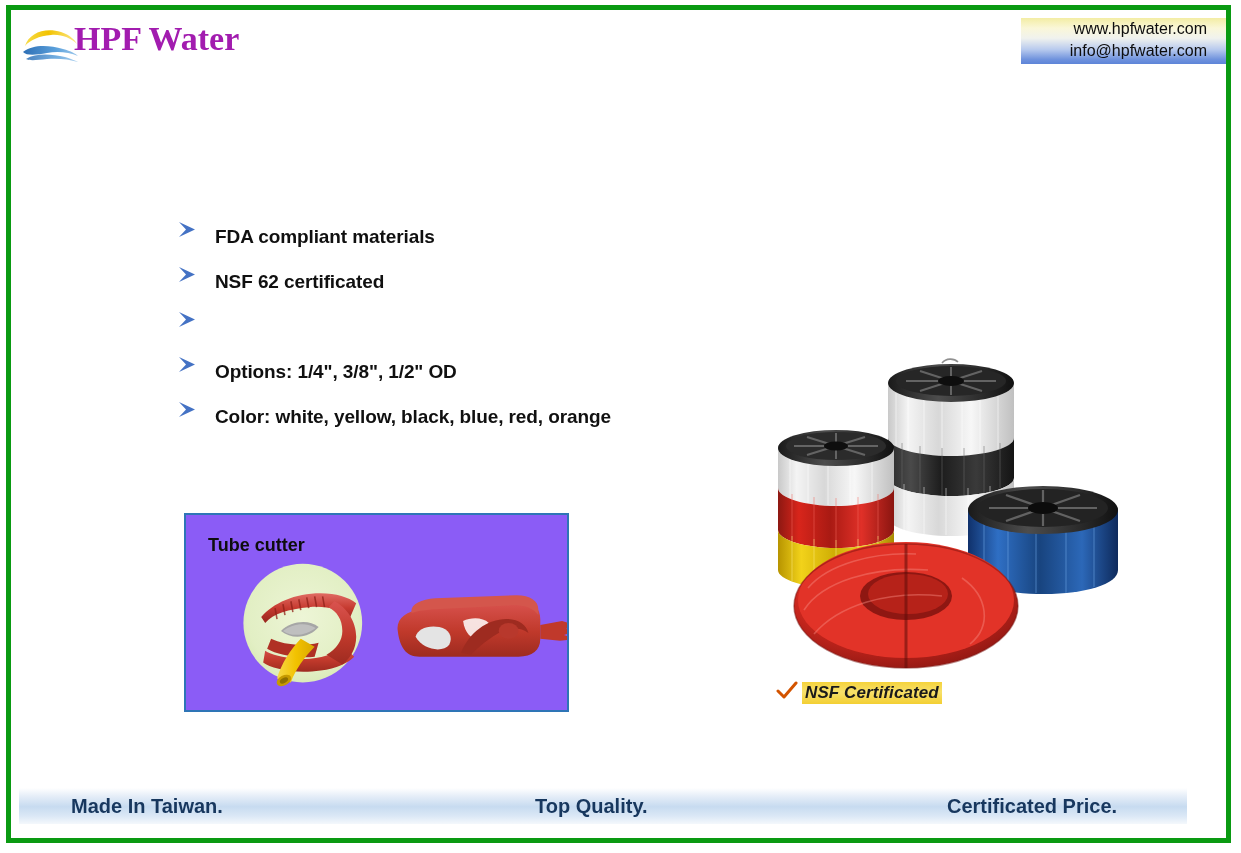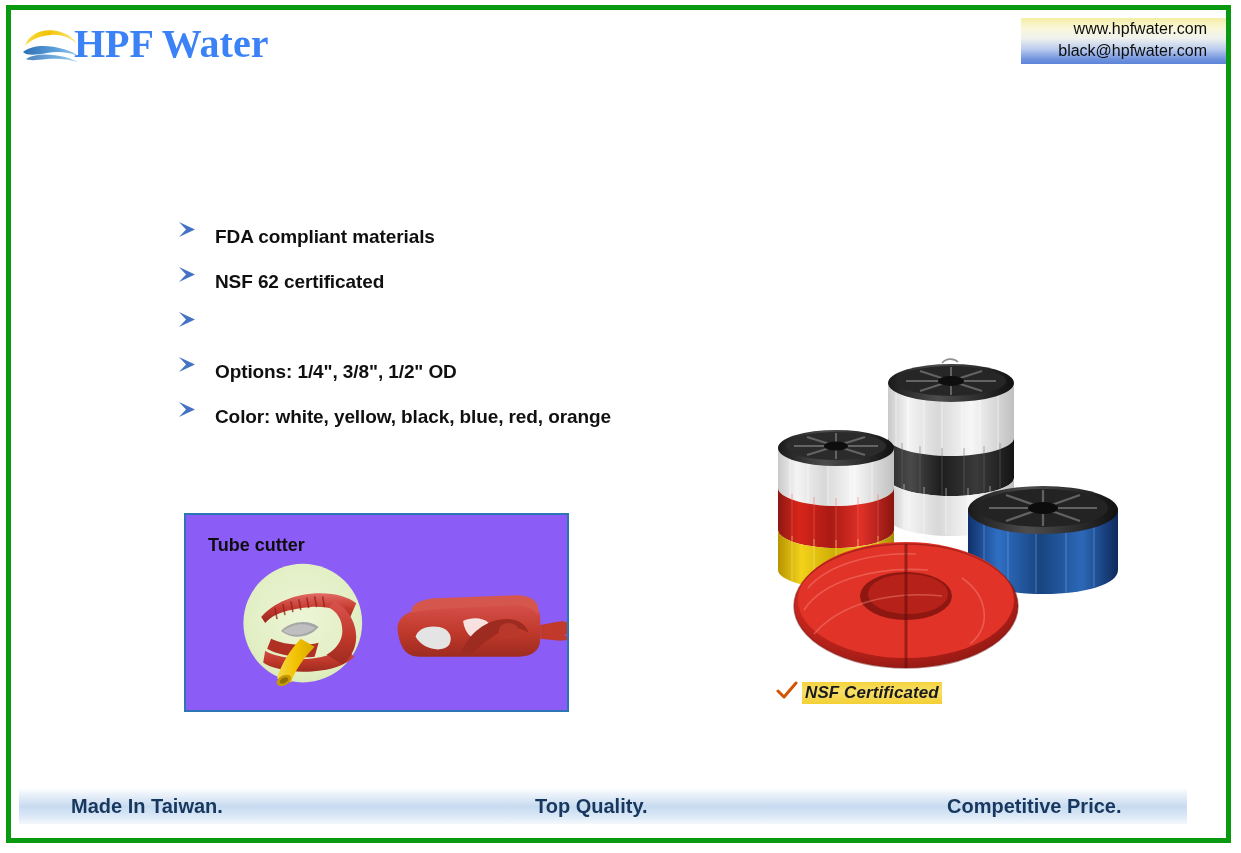--- a/index.html
+++ b/index.html
@@ -45,22 +45,22 @@
     top: 5px;
     width: 58px;
     height: 40px;
   }
   .logo-text {
     position: absolute;
     left: 53px;
     top: 0px;
     font-family: "Liberation Serif", serif;
     font-weight: bold;
-    font-size: 40px;
-    color: #3b82f6;
+    font-size: 34px;
+    color: #a21caf;
     letter-spacing: 0px;
     white-space: nowrap;
   }
 
   
   .contact-box {
     position: absolute;
     right: 0px;
     top: 8px;
     width: 205px;
@@ -232,21 +232,21 @@
         </defs>
         <path d="M4 21 C8 8, 24 2, 40 7 C49 10, 54 15, 56 19 C50 13, 40 9, 30 10 C18 11, 9 15, 4 21 Z" fill="url(#sunGrad)"></path>
         <path d="M2 27 C12 19, 28 20, 42 24 C50 26, 55 29, 57 31 C48 27, 36 26, 26 28 C15 30, 6 31, 2 27 Z" fill="url(#waveGrad)"></path>
         <path d="M5 34 C15 28, 30 29, 44 32 C51 34, 55 36, 57 37 C48 34, 36 33, 26 34 C16 35, 9 36, 5 34 Z" fill="url(#waveGrad)" opacity="0.85"></path>
       </svg>
       <div class="logo-text">HPF Water</div>
     </div>
 
     <div class="contact-box">
       <div class="contact-line">www.hpfwater.com</div>
-      <div class="contact-line">black@hpfwater.com</div>
+      <div class="contact-line">info@hpfwater.com</div>
     </div>
 
 
     <div class="bullets">
 
       <div class="bullet-row">
         <span class="bullet-icon">
           <svg width="22" height="20" viewBox="0 0 22 20">
             <path d="M2 2 L18 9.5 L2 17 L9 9.5 Z" fill="#4472C4"></path>
           </svg>
@@ -542,17 +542,17 @@
         <svg width="22" height="20" viewBox="0 0 22 20">
           <path d="M2 10 L8 16 L20 2" stroke="#D35400" stroke-width="3" fill="none" stroke-linecap="round" stroke-linejoin="round"></path>
         </svg>
       </span>
       <span class="nsf-text">NSF Certificated</span>
     </div>
 
     <div class="footer-band">
       <span class="footer-item footer-left">Made In Taiwan.</span>
       <span class="footer-item footer-mid">Top Quality.</span>
-      <span class="footer-item footer-right">Competitive Price.</span>
+      <span class="footer-item footer-right">Certificated Price.</span>
     </div>
 
   </div>
 </div>
 
 </body></html>

